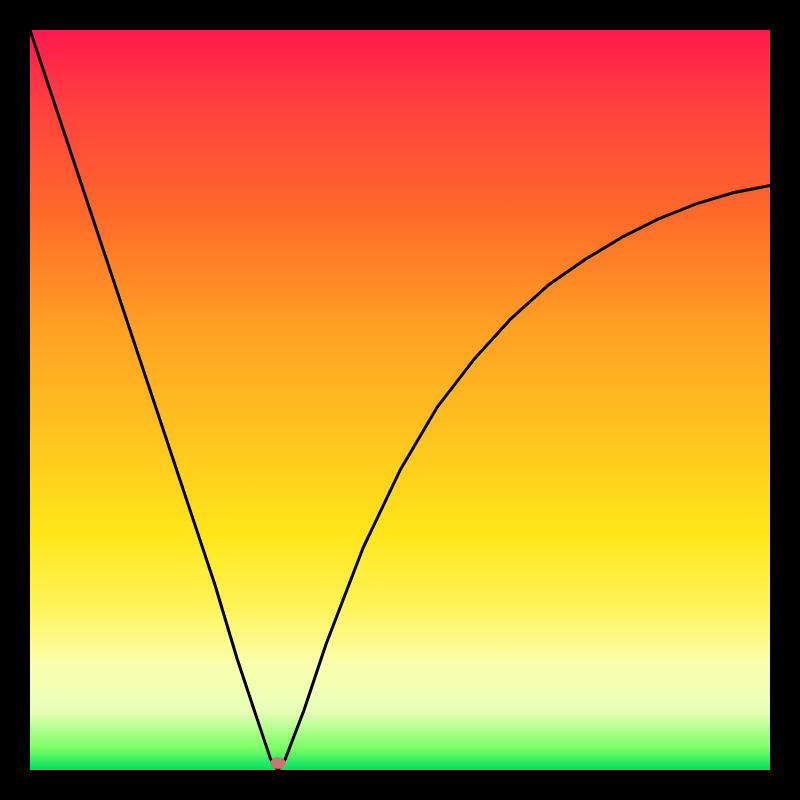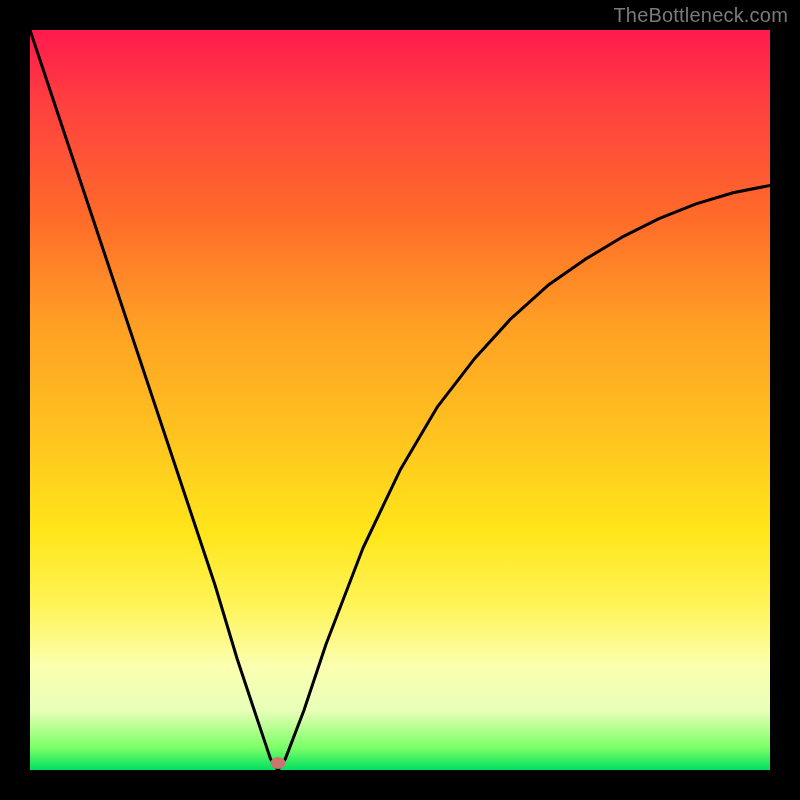--- a/index.html
+++ b/index.html
@@ -63,21 +63,20 @@
     font-weight: 500;
     letter-spacing: 0.2px;
     user-select: none;
   }
 </style>
 </head>
 <body>
 
 <div class="frame">
 
-  <div class="watermark">TheBottleneck.com</div>
 
   <div class="plot-area">
     <svg class="curve-svg" viewBox="0 0 740 740" preserveAspectRatio="none">
       <path id="curve-path" d="M0.00 0.00 L37.00 111.00 L74.00 222.00 L111.00 333.00 L148.00 444.00 L185.00 555.00 L207.20 629.00 L229.40 695.60 L240.50 728.90 L247.90 740.00 L255.30 728.90 L273.80 680.80 L296.00 614.20 L333.00 518.00 L370.00 440.30 L407.00 377.40 L444.00 329.30 L481.00 288.60 L518.00 255.30 L555.00 229.40 L592.00 207.20 L629.00 188.70 L666.00 173.90 L703.00 162.80 L740.00 155.40" fill="none" stroke="#000000" stroke-width="3" stroke-linejoin="round" stroke-linecap="round"></path>
     </svg>
     <div class="marker" id="marker" style="left: 247.9px; top: 732.6px; background: rgb(201, 118, 110);"></div>
   </div>
 
 </div>
 

